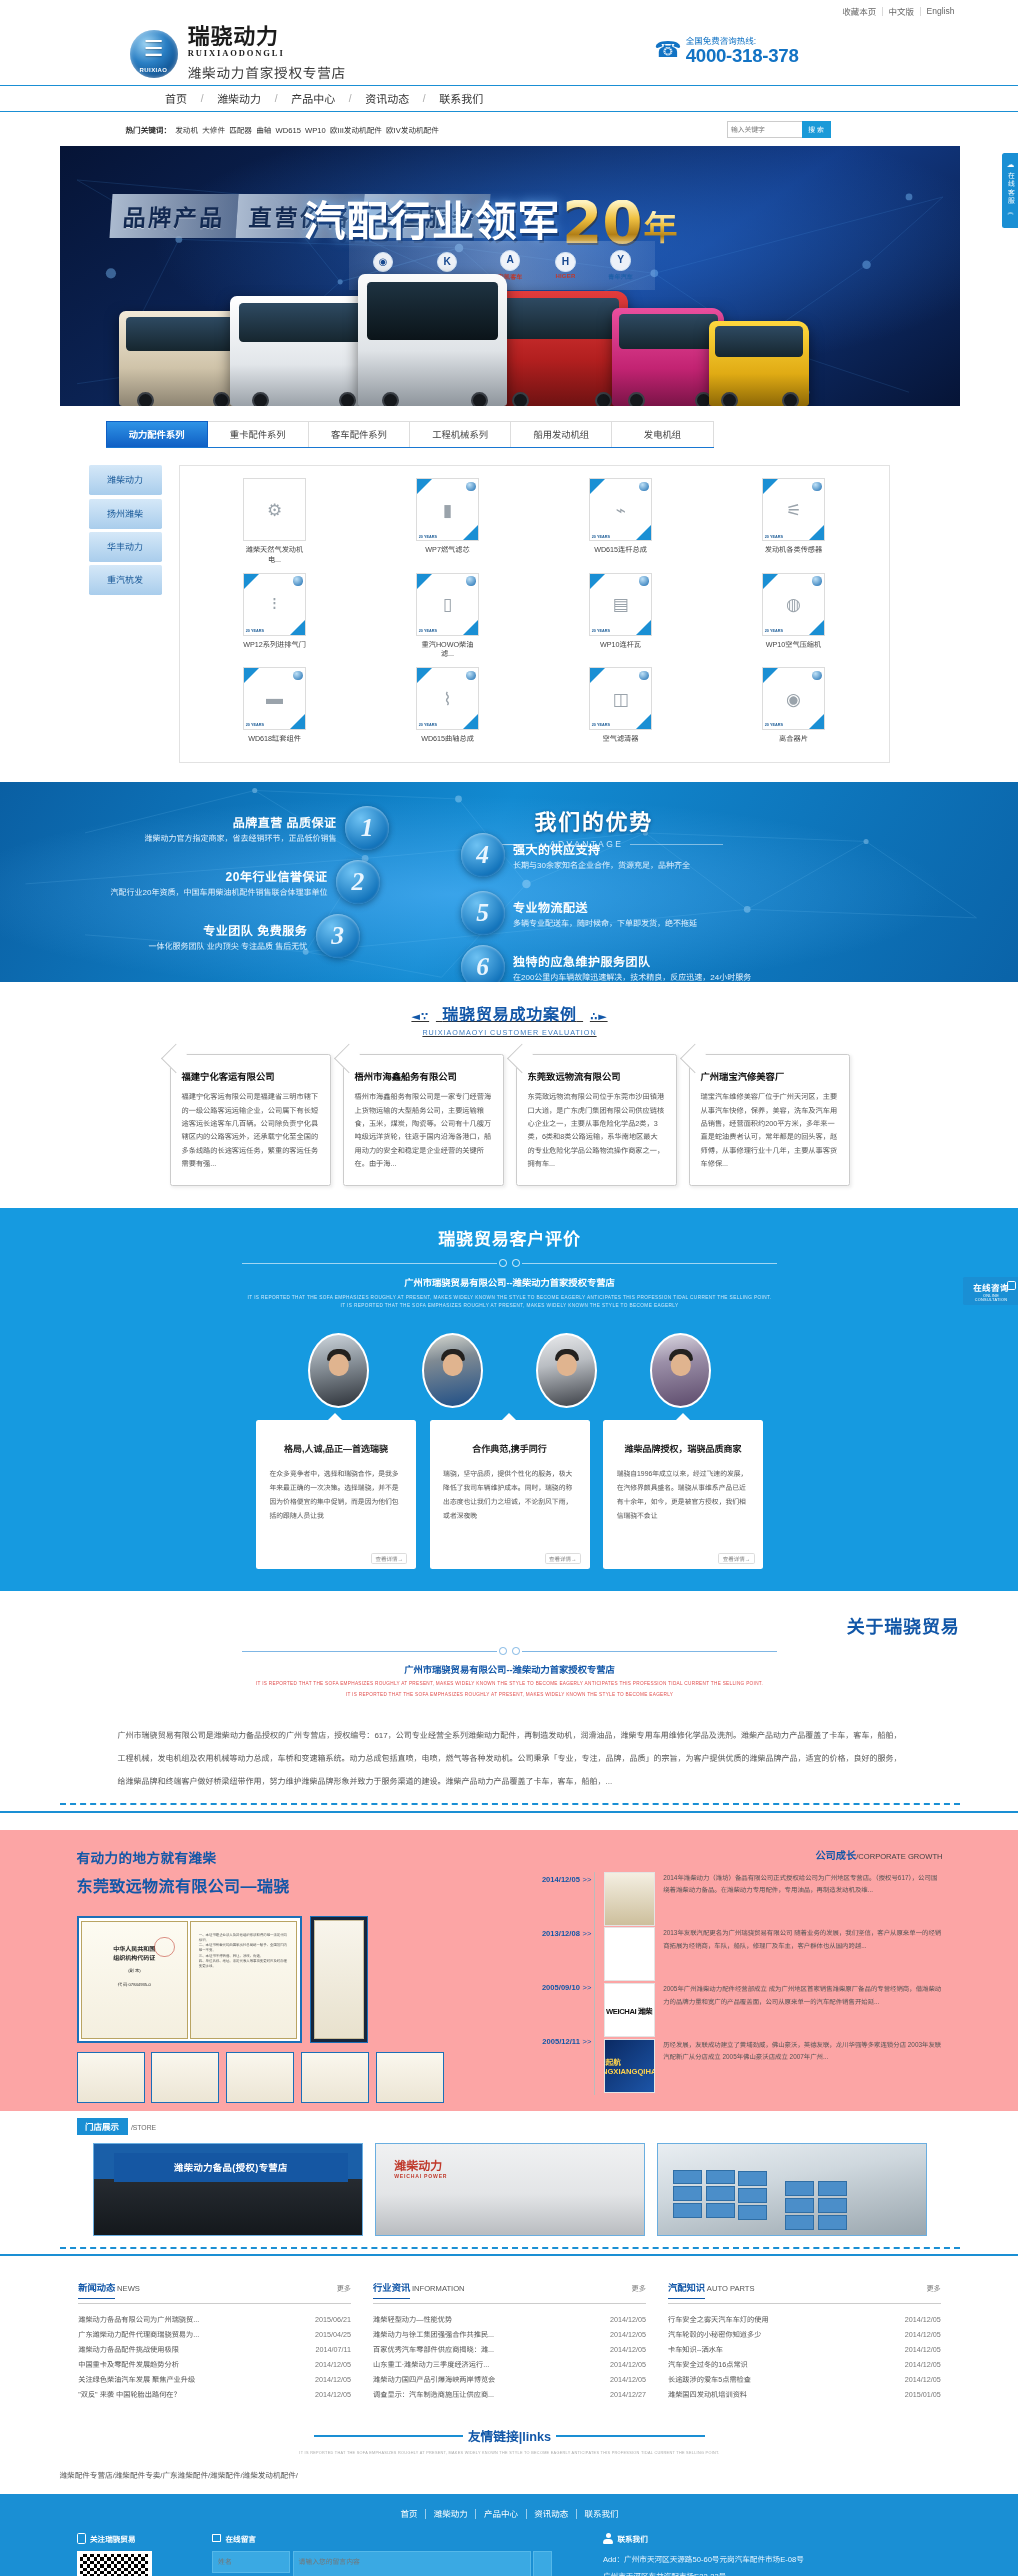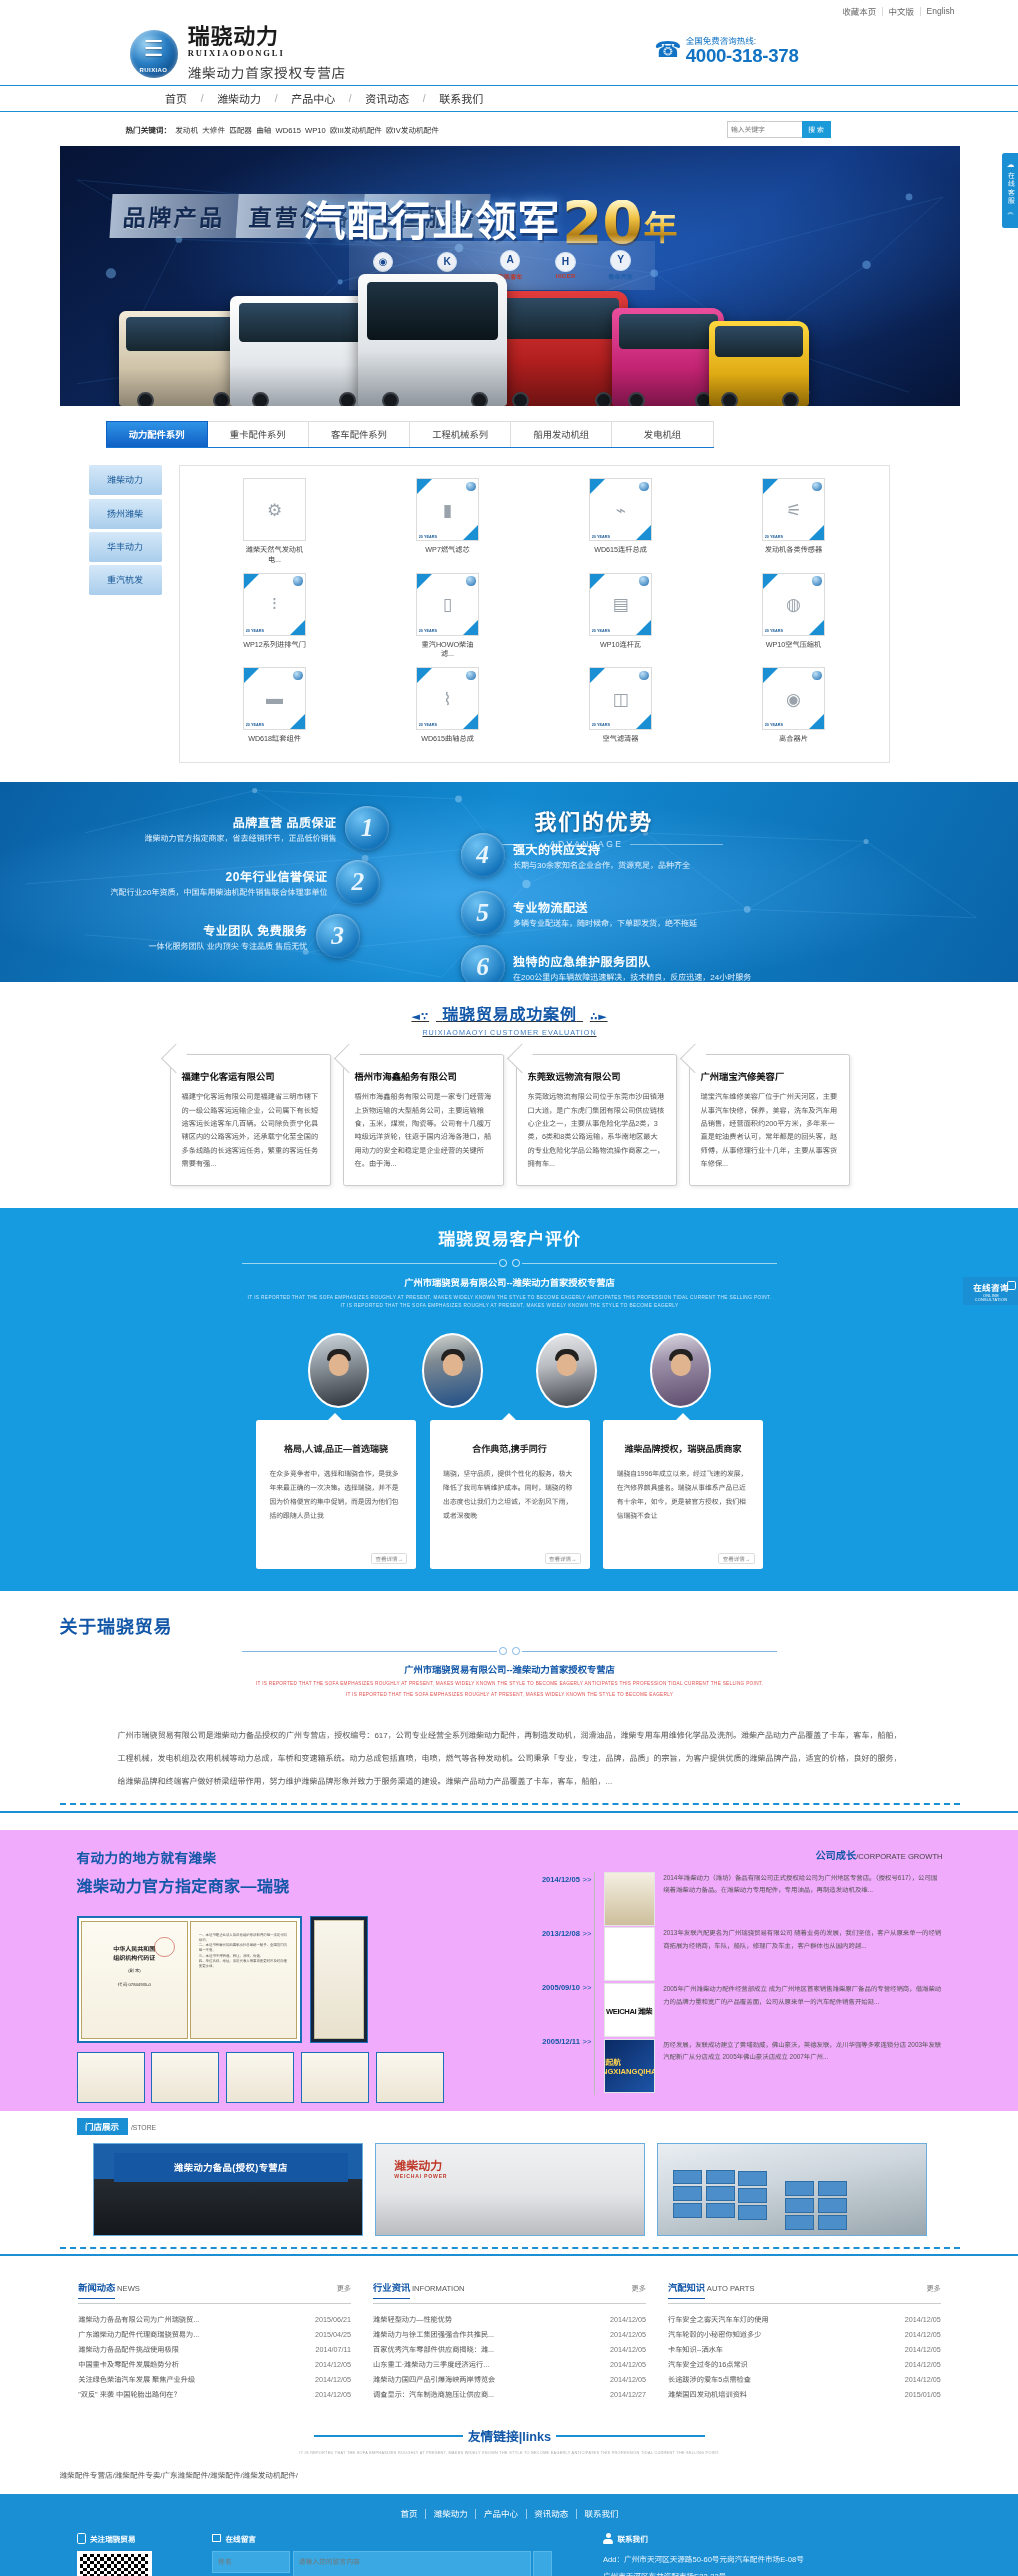--- a/index.html
+++ b/index.html
@@ -253,34 +253,34 @@
     content:""; position:absolute; left:50%; top:-7.6px; margin-left:-7.6px;
     border-left:7.6px solid transparent; border-right:7.6px solid transparent; border-bottom:7.6px solid #fff;
   }
   .tcard h4 { font-size:9px; color:#222; font-weight:bold; text-align:center; margin-bottom:12px; }
   .tcard p { font-size:6.8px; color:#555; line-height:2.05; }
   .tmore { position:absolute; right:8.5px; bottom:5.1px; font-size:5.5px; color:#888;
      border:0.8px solid #ddd; border-radius:1.7px; padding:0.8px 3.4px; }
 
   
   .about { background:#fff; padding:20.4px 0 17px; }
-  .about h2 { text-align:left; font-size:18px; color:#1257a8; font-weight:bold; letter-spacing:0.8px;
+  .about h2 { text-align:right; font-size:18px; color:#1257a8; font-weight:bold; letter-spacing:0.8px;
     font-family:"DejaVu Sans",sans-serif; }
   .about .dl { background:#7fb6e4; }
   .about .dot { border-color:#7fb6e4; }
   .about .sub { text-align:center; font-size:9.3px; color:#1257a8; font-weight:bold; }
   .about .en1, .about .en2 { text-align:center; font-size:4.7px; color:#e0504f; letter-spacing:0.3px; margin-top:5.1px; }
   .about-body { margin:27px 58px 0; }
   .about-body p { font-size:8px; color:#555; line-height:2.9; text-align:justify; }
 
   .dashed-sep { height:7.6px; border-top:2.5px dashed #1a8fd4; margin-top:10.2px; }
   .solid-sep { height:1.7px; background:#1a8fd4; }
 
   
-  .honor { background:#f0abfc; padding:17px 0 8.5px; }
+  .honor { background:#fca5a5; padding:17px 0 8.5px; }
   .honor .wrap { display:flex; }
   .honor-left { width:424px; margin-left:17px; }
   .honor-left .h1l { font-size:13.6px; color:#1257a8; font-weight:bold; letter-spacing:0.4px; }
   .honor-left .h2l { font-size:16px; color:#1257a8; font-weight:bold; letter-spacing:0.4px; margin-top:6.8px; }
   .certs { display:flex; gap:8.5px; margin-top:18.7px; }
   .cert-big { width:225px; height:127px; border:2.5px solid #1a6fb8; background:#fff; padding:2.5px; display:flex; gap:2.5px; }
   .cert-half { flex:1; border:0.8px solid #b9a463; background:linear-gradient(180deg,#fdfbf2,#f4efdf);
     position:relative; padding:6.8px 3.4px; text-align:center; }
   .cert-half .ct { font-size:6px; color:#2a2a2a; font-weight:bold; line-height:1.5; margin-top:17px; }
   .cert-half .cl { font-size:3.4px; color:#555; line-height:1.55; text-align:left; padding:0 4.2px; margin-top:4.2px; }
@@ -875,21 +875,21 @@
     <div class="wrap">
         <div class="dashed-sep"></div>
       </div>
     <div class="solid-sep"></div>
   </div>
 
   <div class="honor">
     <div class="wrap">
       <div class="honor-left">
         <div class="h1l">有动力的地方就有潍柴</div>
-        <div class="h2l">潍柴动力官方指定商家—瑞骁</div>
+        <div class="h2l">东莞致远物流有限公司—瑞骁</div>
         <div class="certs">
           <div class="cert-big">
             <div class="cert-half">
               <div class="seal"></div>
               <div class="ct">
                 <span>中华人民共和国</span><br>
                 <span>组织机构代码证</span>
               </div>
               <div class="ct" style="margin-top:5.1px;font-size:4.2px;font-weight:normal;">(副 本)</div>
               <div class="ct" style="margin-top:6.8px;font-size:4.2px;font-weight:normal;">代  码 07844935-0</div>

